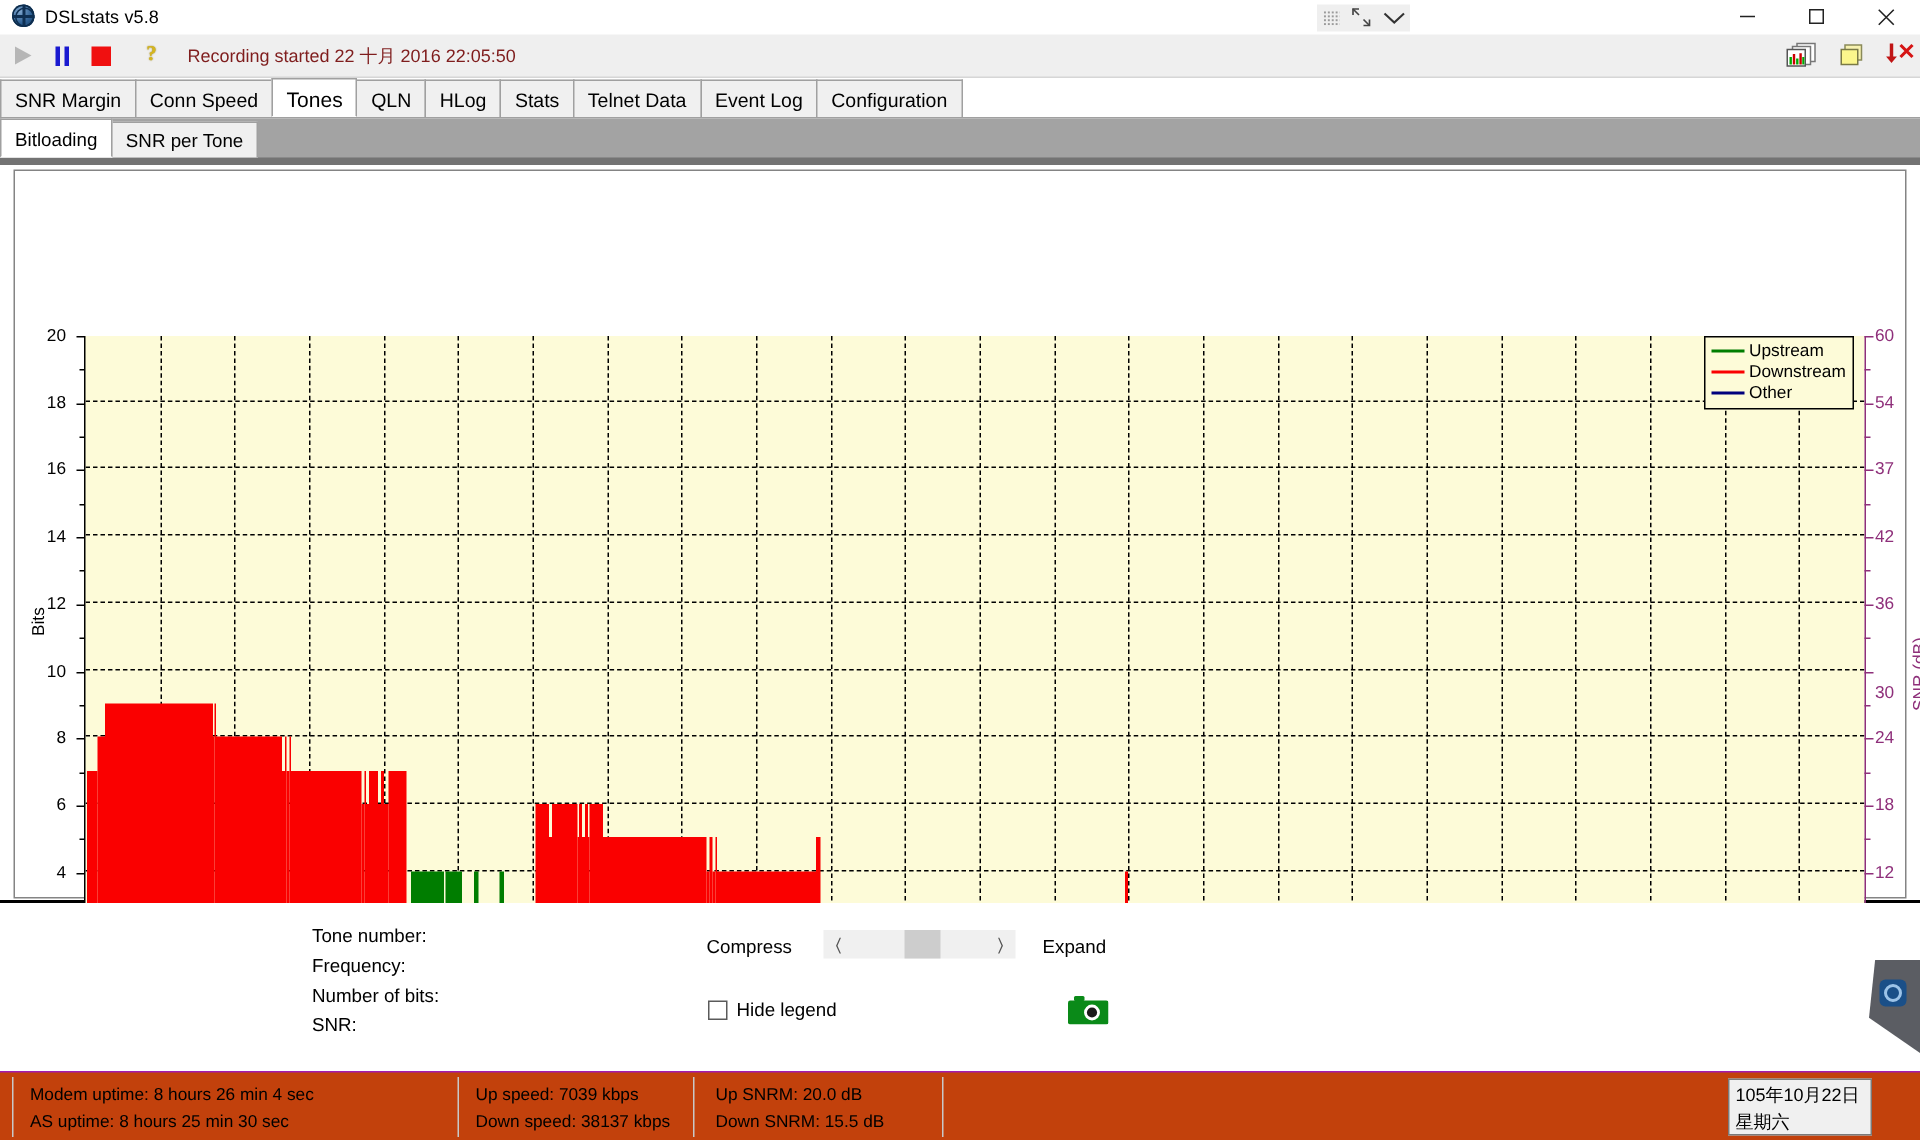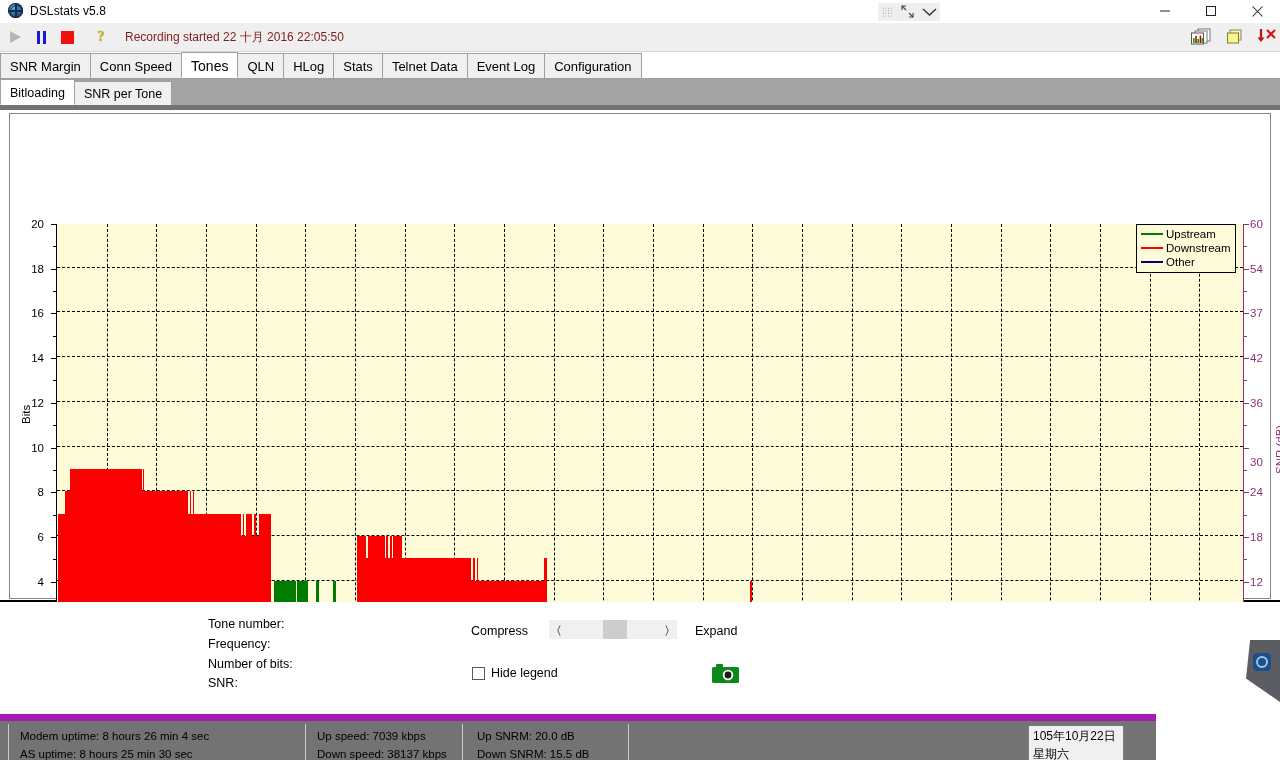--- a/index.html
+++ b/index.html
@@ -159,22 +159,22 @@
   }
   .sl-arrow{width:20px;height:19px;display:flex;align-items:center;justify-content:center;font-size:12px;color:#555;}
   .sl-track{flex:1;height:19px;position:relative;}
   .sl-thumb{position:absolute;left:34px;top:0;width:24px;height:19px;background:#cdcdcd;}
   .hidelegend{position:absolute;left:472px;top:64px;display:flex;align-items:center;font-size:12.5px;}
   .chk{width:13px;height:13px;border:1px solid #5a5a5a;background:#fff;margin-right:6px;box-sizing:border-box;}
   .camera{position:absolute;left:712px;top:62px;width:27px;height:19px;}
 
   
   .status{
-    position:absolute;left:0;bottom:0;width:1156px;height:46px;
-    background:#737373;border-top:7px solid #a21caf;box-sizing:border-box;
+    position:absolute;left:0;bottom:0;width:1280px;height:46px;
+    background:#c2410c;border-top:1px solid #a21caf;box-sizing:border-box;
   }
   .st-col{position:absolute;top:6px;font-size:11.5px;line-height:18px;}
   .st-sep{position:absolute;top:3px;width:1px;height:40px;background:#c8c8c8;}
   .datebox{
     position:absolute;right:32px;top:4px;width:96px;height:38px;
     border:1px solid #7a7a7a;background:#f0f0f0;box-sizing:border-box;
     font-size:12px;line-height:18px;padding:1px 4px;
   }
 
   .tv-badge{

